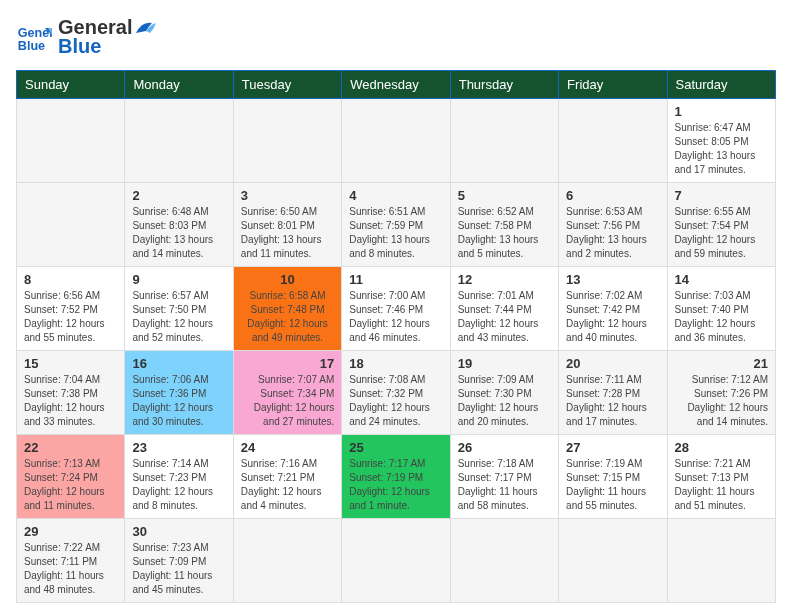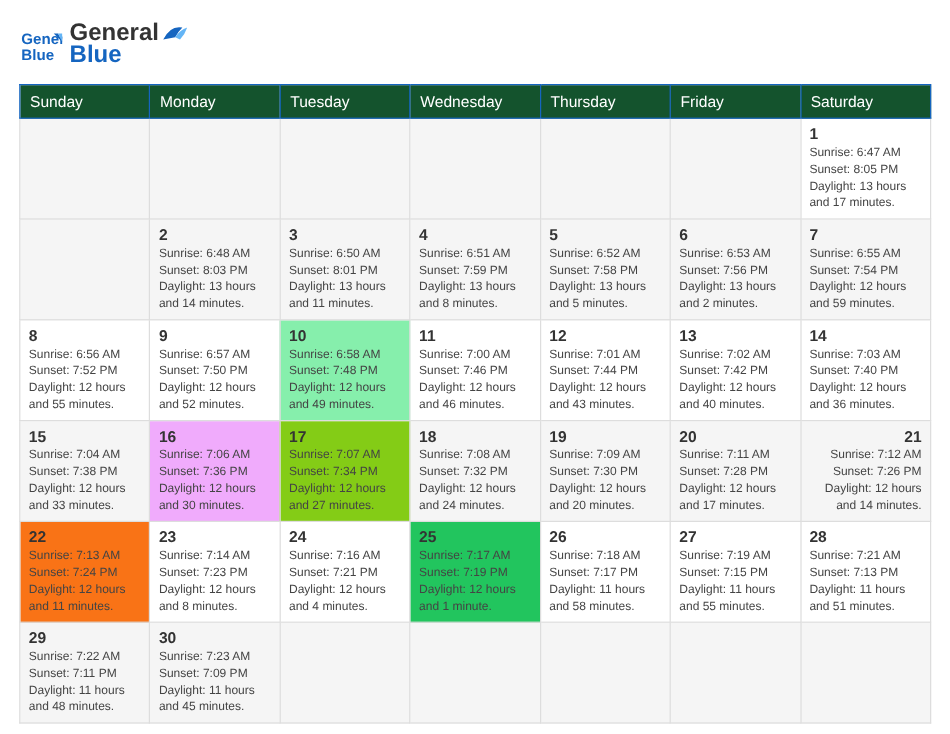--- a/index.html
+++ b/index.html
@@ -164,21 +164,21 @@
       </tr>
       <tr>
         <td style="background: rgb(255, 255, 255);">
           <span class="day-num">8</span>
           <span class="day-info">Sunrise: 6:56 AM<br>Sunset: 7:52 PM<br>Daylight: 12 hours and 55 minutes.</span>
         </td>
         <td style="background: rgb(255, 255, 255);">
           <span class="day-num">9</span>
           <span class="day-info">Sunrise: 6:57 AM<br>Sunset: 7:50 PM<br>Daylight: 12 hours and 52 minutes.</span>
         </td>
-        <td style="background: #86efac;">
+        <td style="background: #f97316; text-align: center;">
           <span class="day-num">10</span>
           <span class="day-info">Sunrise: 6:58 AM<br>Sunset: 7:48 PM<br>Daylight: 12 hours and 49 minutes.</span>
         </td>
         <td style="background: rgb(255, 255, 255); margin-left: 43px;">
           <span class="day-num">11</span>
           <span class="day-info">Sunrise: 7:00 AM<br>Sunset: 7:46 PM<br>Daylight: 12 hours and 46 minutes.</span>
         </td>
         <td style="background: rgb(255, 255, 255);">
           <span class="day-num">12</span>
           <span class="day-info">Sunrise: 7:01 AM<br>Sunset: 7:44 PM<br>Daylight: 12 hours and 43 minutes.</span>
@@ -190,25 +190,25 @@
         <td style="background: rgb(255, 255, 255);">
           <span class="day-num">14</span>
           <span class="day-info">Sunrise: 7:03 AM<br>Sunset: 7:40 PM<br>Daylight: 12 hours and 36 minutes.</span>
         </td>
       </tr>
       <tr>
         <td style="background: rgb(245, 245, 245);">
           <span class="day-num">15</span>
           <span class="day-info">Sunrise: 7:04 AM<br>Sunset: 7:38 PM<br>Daylight: 12 hours and 33 minutes.</span>
         </td>
-        <td style="background: #f0abfc;">
+        <td style="background: #7dd3fc;">
           <span class="day-num">16</span>
           <span class="day-info">Sunrise: 7:06 AM<br>Sunset: 7:36 PM<br>Daylight: 12 hours and 30 minutes.</span>
         </td>
-        <td style="background: #84cc16;">
+        <td style="background: #f9a8d4; text-align: right;">
           <span class="day-num">17</span>
           <span class="day-info">Sunrise: 7:07 AM<br>Sunset: 7:34 PM<br>Daylight: 12 hours and 27 minutes.</span>
         </td>
         <td style="background: rgb(245, 245, 245);">
           <span class="day-num">18</span>
           <span class="day-info">Sunrise: 7:08 AM<br>Sunset: 7:32 PM<br>Daylight: 12 hours and 24 minutes.</span>
         </td>
         <td style="background: rgb(245, 245, 245);">
           <span class="day-num">19</span>
           <span class="day-info">Sunrise: 7:09 AM<br>Sunset: 7:30 PM<br>Daylight: 12 hours and 20 minutes.</span>
@@ -216,21 +216,21 @@
         <td style="background: rgb(245, 245, 245);">
           <span class="day-num">20</span>
           <span class="day-info">Sunrise: 7:11 AM<br>Sunset: 7:28 PM<br>Daylight: 12 hours and 17 minutes.</span>
         </td>
         <td style="background: rgb(245, 245, 245); text-align: right;">
           <span class="day-num">21</span>
           <span class="day-info">Sunrise: 7:12 AM<br>Sunset: 7:26 PM<br>Daylight: 12 hours and 14 minutes.</span>
         </td>
       </tr>
       <tr>
-        <td style="background: #f97316;">
+        <td style="background: #fca5a5;">
           <span class="day-num">22</span>
           <span class="day-info">Sunrise: 7:13 AM<br>Sunset: 7:24 PM<br>Daylight: 12 hours and 11 minutes.</span>
         </td>
         <td style="background: rgb(255, 255, 255);">
           <span class="day-num">23</span>
           <span class="day-info">Sunrise: 7:14 AM<br>Sunset: 7:23 PM<br>Daylight: 12 hours and 8 minutes.</span>
         </td>
         <td style="background: rgb(255, 255, 255);">
           <span class="day-num">24</span>
           <span class="day-info">Sunrise: 7:16 AM<br>Sunset: 7:21 PM<br>Daylight: 12 hours and 4 minutes.</span>

